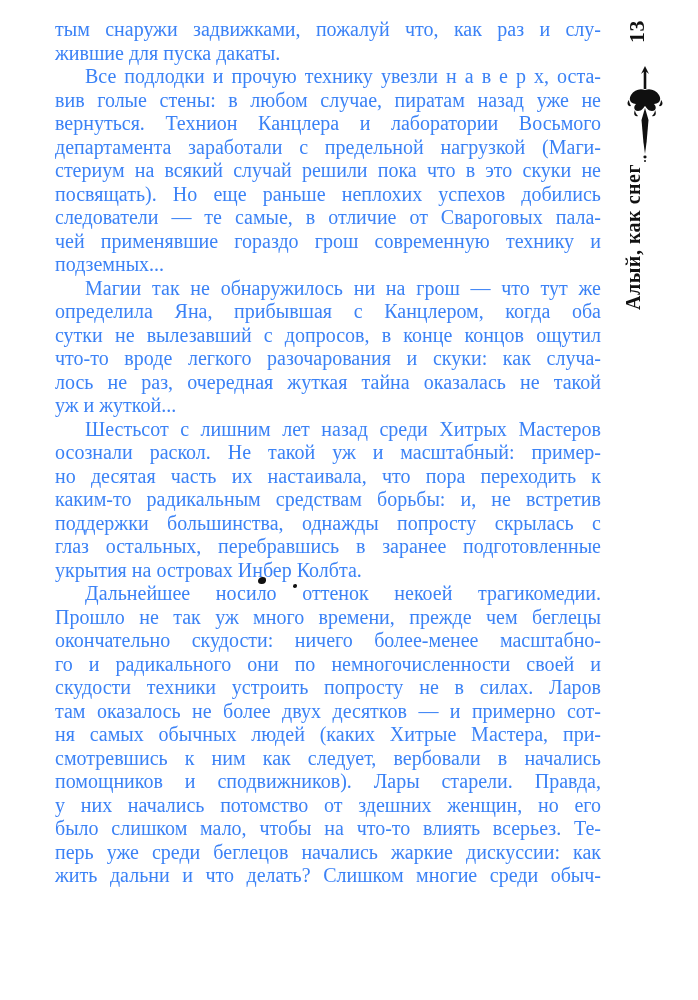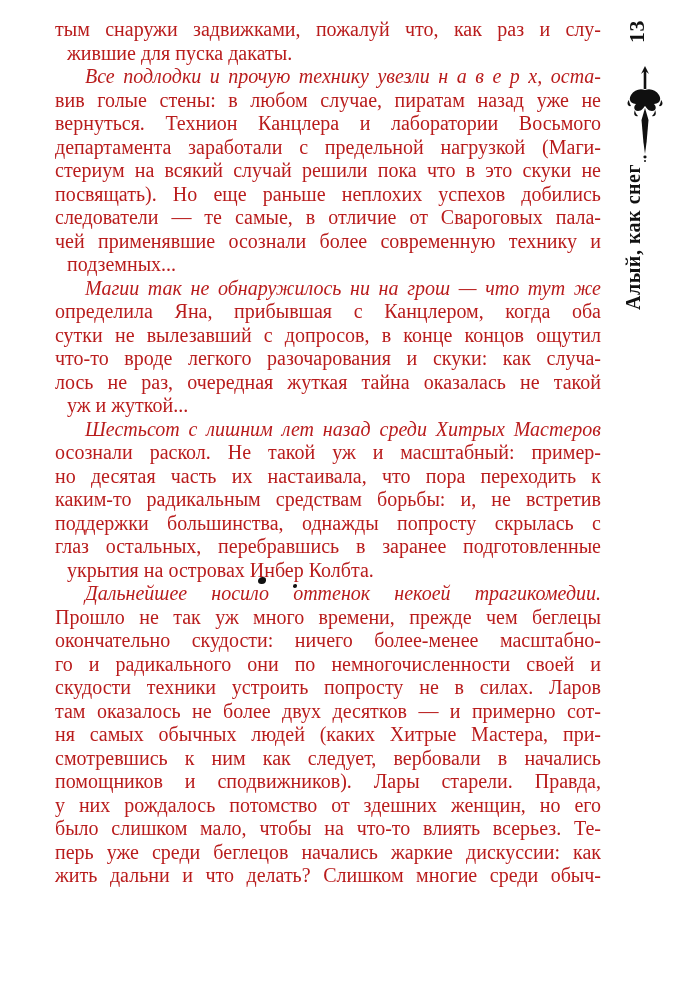--- a/index.html
+++ b/index.html
@@ -14,29 +14,29 @@
     width: 698px; height: 1000px;
     background: #ffffff;
     color: #141414;
   }
   .text-block {
     position: absolute;
     left: 55px; top: 18px;
     width: 546px;
     font-size: 20px;
     line-height: 23.5px;
-    color: #b91c1c;
+    color: #3b82f6;
   }
   .text-line {
     text-align: justify;
     text-align-last: justify;
     white-space: normal;
   }
-  .text-line.para-end { text-align-last: left; margin-left: 12px; }
-  .text-line.indent { text-indent: 30px; font-style: italic; }
+  .text-line.para-end { text-align-last: left; }
+  .text-line.indent { text-indent: 30px; }
 
   .vertical-text {
     writing-mode: vertical-rl;
     transform: rotate(180deg);
     font-weight: bold;
     color: #111111;
     letter-spacing: 0.5px;
   }
   .page-number {
     position: absolute;
@@ -69,21 +69,21 @@
   <div class="text-block">
       <div class="text-line">тым снаружи задвижками, пожалуй что, как раз и слу-</div>
       <div class="text-line para-end">жившие для пуска дакаты.</div>
       <div class="text-line indent">Все подлодки и прочую технику увезли н а в е р х, оста-</div>
       <div class="text-line">вив голые стены: в любом случае, пиратам назад уже не</div>
       <div class="text-line">вернуться. Технион Канцлера и лаборатории Восьмого</div>
       <div class="text-line">департамента заработали с предельной нагрузкой (Маги-</div>
       <div class="text-line">стериум на всякий случай решили пока что в это скуки не</div>
       <div class="text-line">посвящать). Но еще раньше неплохих успехов добились</div>
       <div class="text-line">следователи — те самые, в отличие от Свароговых пала-</div>
-      <div class="text-line">чей применявшие осознали более современную технику и</div>
+      <div class="text-line">чей применявшие гораздо грош современную технику и</div>
       <div class="text-line para-end">подземных...</div>
       <div class="text-line indent">Магии так не обнаружилось ни на грош — что тут же</div>
       <div class="text-line">определила Яна, прибывшая с Канцлером, когда оба</div>
       <div class="text-line">сутки не вылезавший с допросов, в конце концов ощутил</div>
       <div class="text-line">что-то вроде легкого разочарования и скуки: как случа-</div>
       <div class="text-line">лось не раз, очередная жуткая тайна оказалась не такой</div>
       <div class="text-line para-end">уж и жуткой...</div>
       <div class="text-line indent">Шестьсот с лишним лет назад среди Хитрых Мастеров</div>
       <div class="text-line">осознали раскол. Не такой уж и масштабный: пример-</div>
       <div class="text-line">но десятая часть их настаивала, что пора переходить к</div>
@@ -93,21 +93,21 @@
       <div class="text-line para-end">укрытия на островах Инбер Колбта.</div>
       <div class="text-line indent">Дальнейшее носило оттенок некоей трагикомедии.</div>
       <div class="text-line">Прошло не так уж много времени, прежде чем беглецы</div>
       <div class="text-line">окончательно скудости: ничего более-менее масштабно-</div>
       <div class="text-line">го и радикального они по немногочисленности своей и</div>
       <div class="text-line">скудости техники устроить попросту не в силах. Ларов</div>
       <div class="text-line">там оказалось не более двух десятков — и примерно сот-</div>
       <div class="text-line">ня самых обычных людей (каких Хитрые Мастера, при-</div>
       <div class="text-line">смотревшись к ним как следует, вербовали в начались</div>
       <div class="text-line">помощников и сподвижников). Лары старели. Правда,</div>
-      <div class="text-line">у них рождалось потомство от здешних женщин, но его</div>
+      <div class="text-line">у них начались потомство от здешних женщин, но его</div>
       <div class="text-line">было слишком мало, чтобы на что-то влиять всерьез. Те-</div>
       <div class="text-line">перь уже среди беглецов начались жаркие дискуссии: как</div>
       <div class="text-line">жить дальни и что делать? Слишком многие среди обыч-</div>
     </div>
 
   <div class="page-number vertical-text">13</div>
 
   <div class="ornament">
     <svg width="36" height="96" viewBox="0 0 36 96" xmlns="http://www.w3.org/2000/svg" aria-hidden="true">
       <g fill="#101010">

